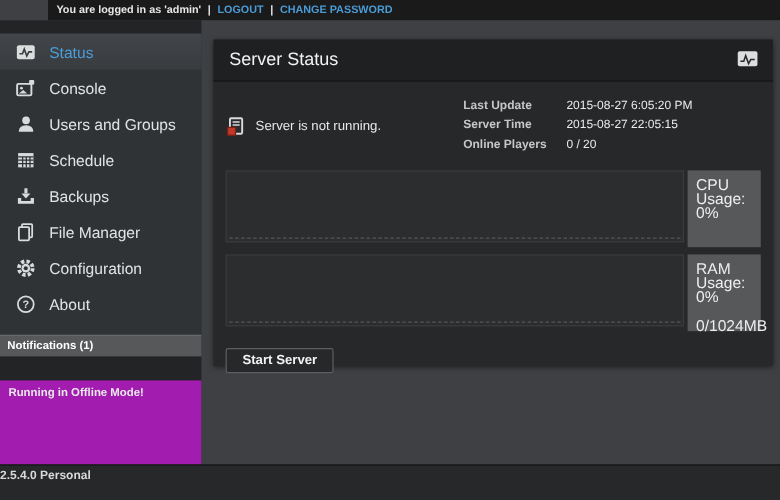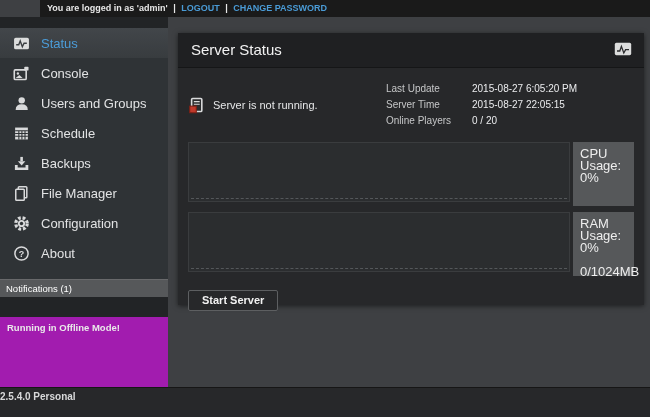--- a/index.html
+++ b/index.html
@@ -28,21 +28,21 @@
     padding-left:13px;cursor:pointer;color:#e2e3e4;font-size:13px;
   }
   .menu-item .mi-icon{width:17px;height:17px;margin-right:11px;flex:0 0 17px;}
   .menu-item.active{
     background:linear-gradient(#42464a,#383c3f);
     color:#4b9cd8;
   }
   
   .notif-header{
     background:#56585a;color:#ffffff;
-    font-size:9.5px;font-weight:normal;
+    font-size:9.5px;font-weight:bold;
     padding:3px 6px 3px 6px;border-top:1px solid #68696b;
   }
   .notif-body{
     background:#a21caf;color:#c7c8c9;flex:1;
     font-size:9.5px;line-height:12.5px;padding:5px 7px;margin-top:20px;
   }
   .notif-title{font-weight:bold;color:#eaeaea;}
   
   .main{position:absolute;left:168px;top:17px;right:0;bottom:19px;background:#3e4043;}
   .panel{
@@ -57,21 +57,21 @@
     line-height:34px;padding-left:13px;font-size:15px;color:#f2f2f2;
   }
   .panel-hicon{position:absolute;right:12px;top:9px;width:18px;height:14px;}
   .panel-body{padding:8px 8px 0 8px;}
   
   .info-row{display:flex;margin:4px 2px 12px 2px;}
   .status-msg{display:flex;align-items:center;font-size:11px;color:#e6e7e8;}
   .status-msg svg{width:17px;height:17px;margin-right:8px;}
   .info-table{margin-left:auto;margin-right:10px;font-size:10px;line-height:14px;}
   .info-table td{padding:0;vertical-align:top;}
-  .info-label{color:#c6c7c8;width:80px;font-weight:normal;margin-top:32px;}
+  .info-label{color:#c6c7c8;width:80px;font-weight:bold;margin-top:32px;}
   .info-value{color:#ebecee;padding-left:4px !important;min-width:150px;}
   
   .chart-row{position:relative;height:60px;margin:0 2px 10px 2px;}
   .chart-area{
     position:absolute;left:0;right:64px;top:0;bottom:0;
     background:#2b2d2f;border:1px solid #3a3c3e;
   }
   .chart-area::after{
     content:"";position:absolute;left:2px;right:2px;bottom:2px;
     border-top:1px dashed #54575a;

